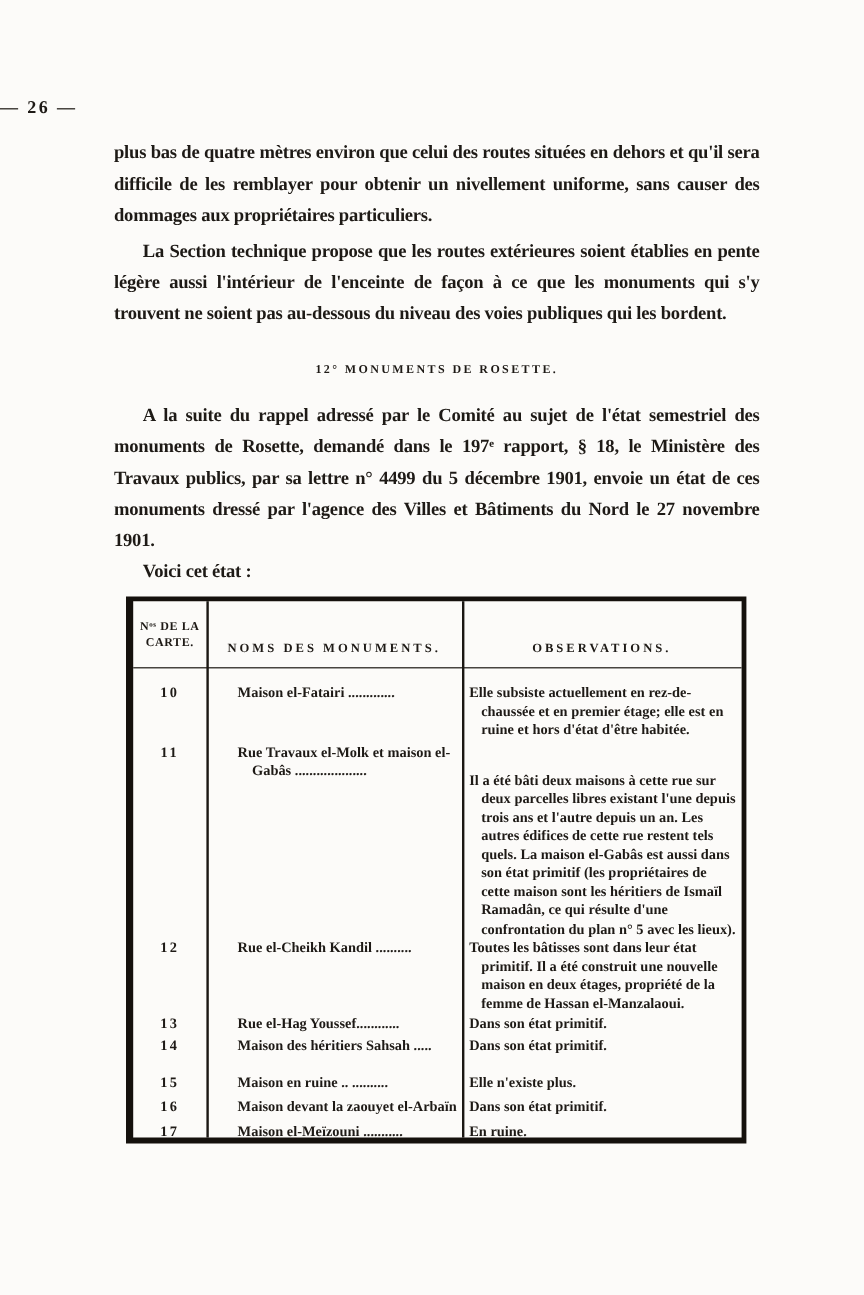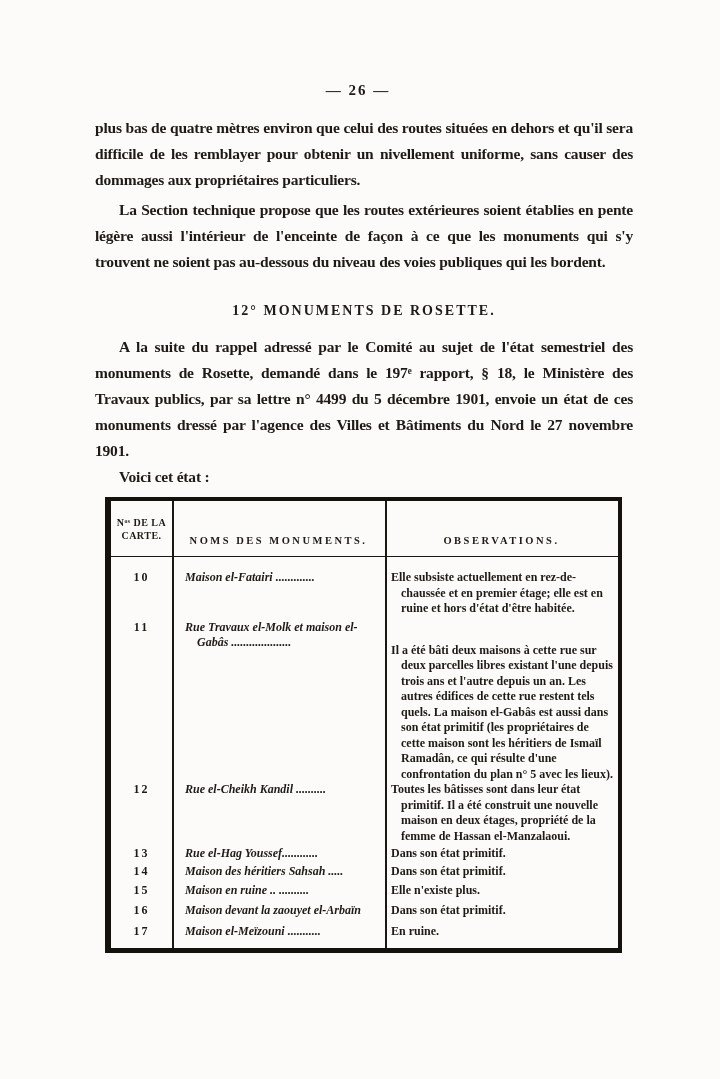--- a/index.html
+++ b/index.html
@@ -8,21 +8,21 @@
     width: 720px;
     height: 1079px;
     background: #fcfbf9;
     font-family: "Liberation Serif", "DejaVu Serif", "DejaVu Sans", serif;
     color: #1e1a16;
     overflow: hidden;
   }
   .page-number {
     position: absolute;
     top: 82px; left: 0; width: 716px;
-    text-align: center;
+    text-align: left;
     font-size: 15px;
     font-weight: bold;
     letter-spacing: 2px;
   }
   .para {
     position: absolute;
     left: 95px;
     width: 538px;
     font-size: 15.5px;
     line-height: 26px;
@@ -31,21 +31,21 @@
     text-align: justify;
   }
   .para1 { top: 115px; }
   .para2 { top: 197px; text-indent: 24px; }
   .para3 { top: 334px; text-indent: 24px; }
   .para4 { top: 464px; text-indent: 24px; text-align: left; }
   .section-heading {
     position: absolute;
     top: 303px; left: 95px; width: 538px;
     text-align: center;
-    font-size: 14px;
+    font-size: 10px;
     font-weight: bold;
     letter-spacing: 2px;
   }
   
   .doc-table {
     position: absolute;
     left: 105px; top: 497px;
     width: 517px; height: 456px;
     box-sizing: border-box;
     border-top: 4px solid #15110d;
@@ -81,29 +81,29 @@
   .th-wide {
     font-size: 10.5px;
     letter-spacing: 2.5px;
     margin-top: 24px;
   }
   .trow {
     display: grid;
     grid-template-columns: 61px 213px 1fr;
   }
   .td-num { text-align: center; letter-spacing: 2px; }
-  .td-name { padding-left: 25px; padding-right: 4px; text-indent: -12px; font-style: italic; }
+  .td-name { padding-left: 38px; padding-right: 4px; text-indent: -12px; }
   .td-obs  { padding-left: 16px; padding-right: 4px; text-indent: -10px; }
   .r10 { margin-top: 13px; }
   .r11 { margin-top: 3px; }
   .r11 .td-obs { margin-top: 23px; }
   .r12 { margin-top: 0; }
   .r13 { margin-top: 2px; }
   .r14 { margin-top: 2px; }
-  .r15 { margin-top: 4px; }
+  .r15 { margin-top: 16px; }
   .r16 { margin-top: 4px; }
   .r17 { margin-top: 6px; }
 </style>
 </head>
 <body>
 
 <div class="page">
 
   <div class="page-number">— 26 —</div>
 

